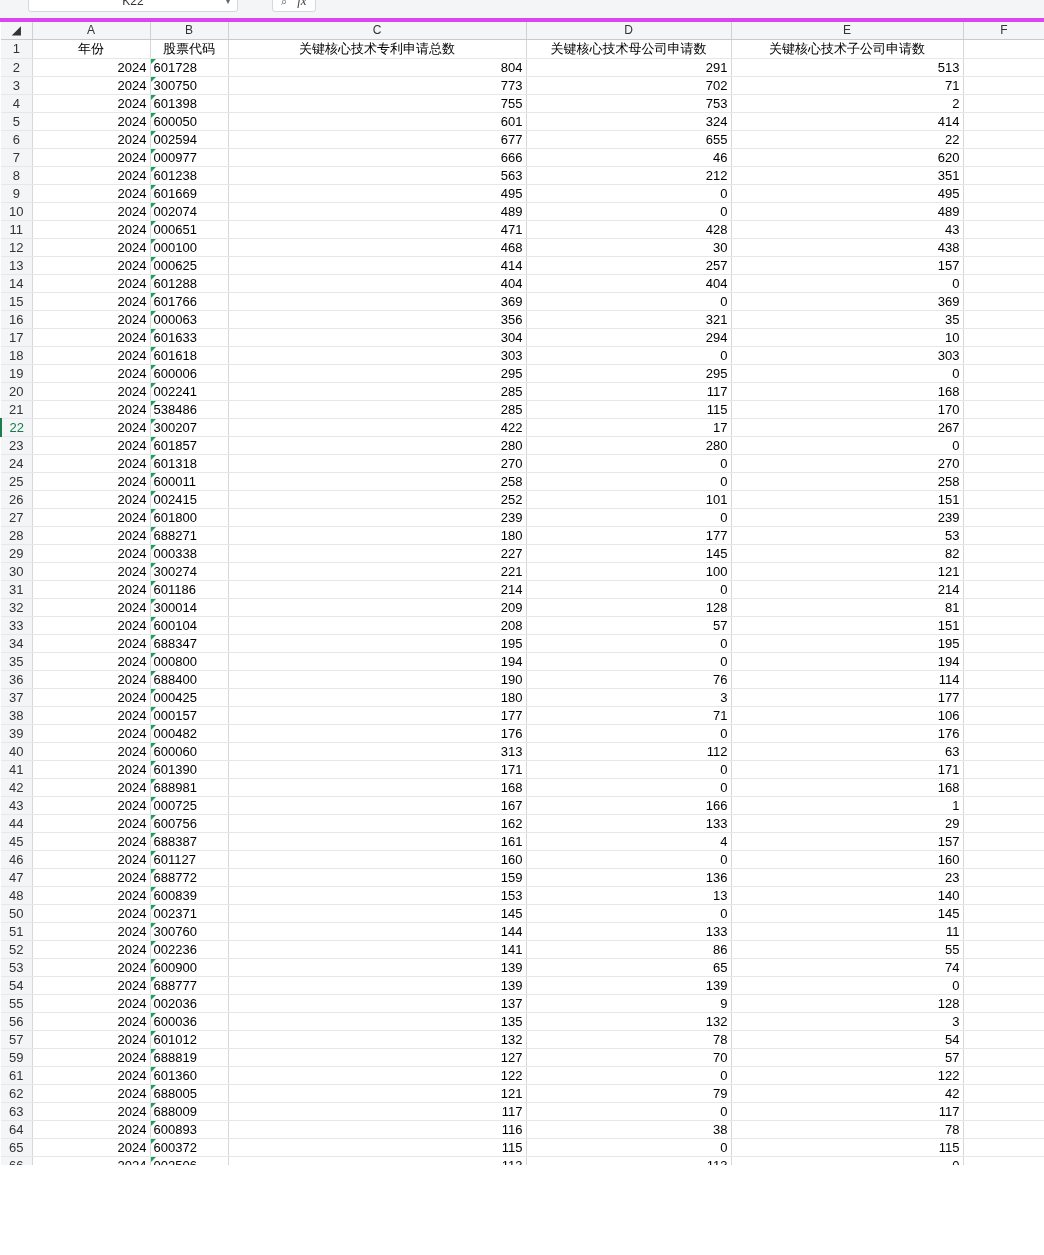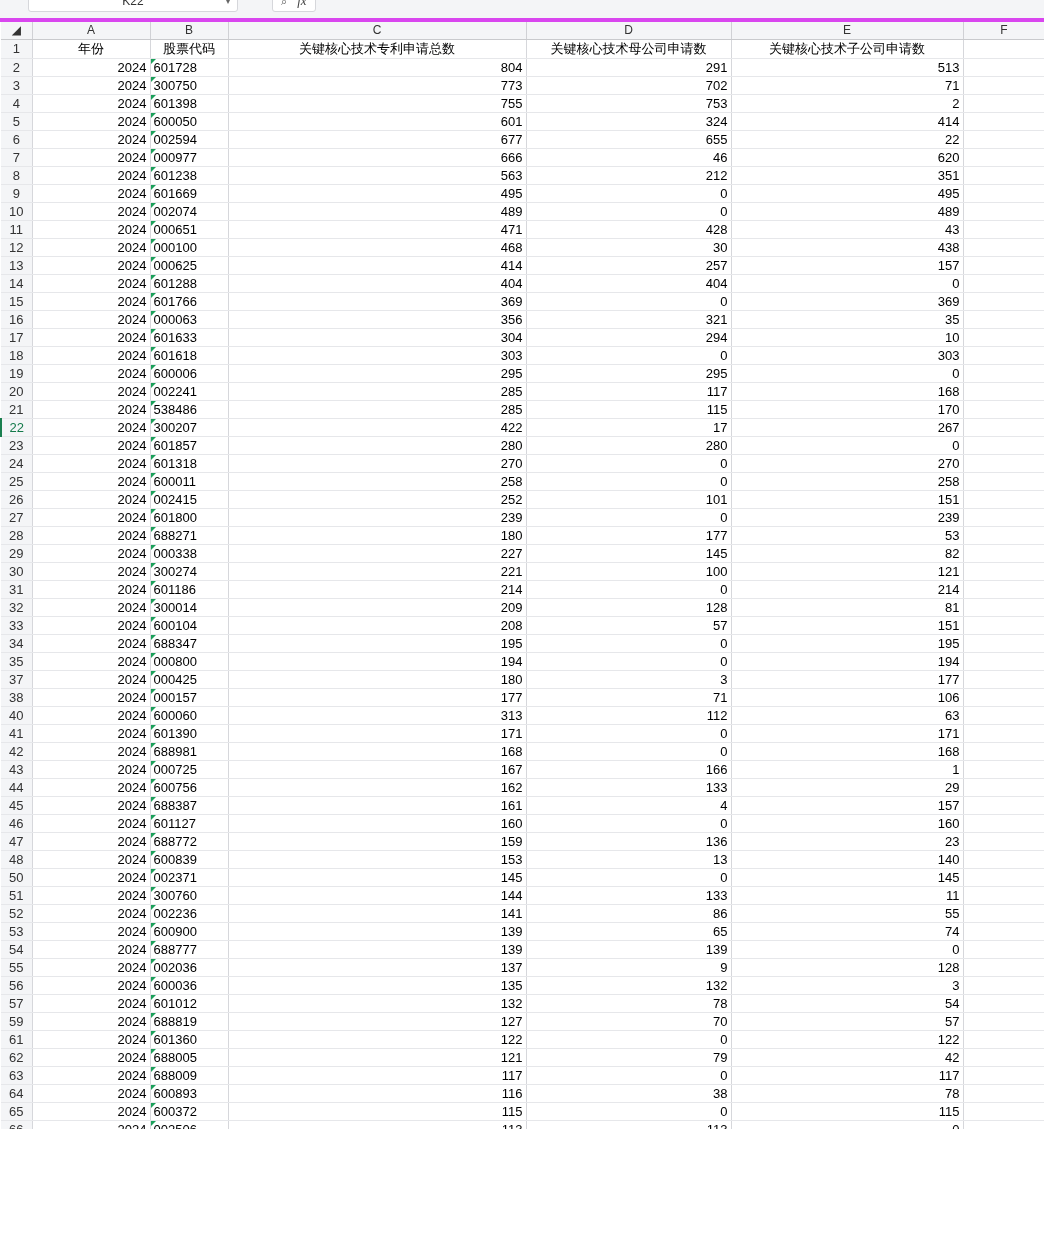--- a/index.html
+++ b/index.html
@@ -510,38 +510,56 @@
         <tr>
           <td class="rowhead">35</td>
           <td class="num">2024</td>
           <td class="code">000800</td>
           <td class="num">194</td>
           <td class="num">0</td>
           <td class="num">194</td>
           <td class="blank"></td>
         </tr>
         <tr>
+          <td class="rowhead">36</td>
+          <td class="num">2024</td>
+          <td class="code">688400</td>
+          <td class="num">190</td>
+          <td class="num">76</td>
+          <td class="num">114</td>
+          <td class="blank"></td>
+        </tr>
+        <tr>
           <td class="rowhead">37</td>
           <td class="num">2024</td>
           <td class="code">000425</td>
           <td class="num">180</td>
           <td class="num">3</td>
           <td class="num">177</td>
           <td class="blank"></td>
         </tr>
         <tr>
           <td class="rowhead">38</td>
           <td class="num">2024</td>
           <td class="code">000157</td>
           <td class="num">177</td>
           <td class="num">71</td>
           <td class="num">106</td>
           <td class="blank"></td>
         </tr>
         <tr>
+          <td class="rowhead">39</td>
+          <td class="num">2024</td>
+          <td class="code">000482</td>
+          <td class="num">176</td>
+          <td class="num">0</td>
+          <td class="num">176</td>
+          <td class="blank"></td>
+        </tr>
+        <tr>
           <td class="rowhead">40</td>
           <td class="num">2024</td>
           <td class="code">600060</td>
           <td class="num">313</td>
           <td class="num">112</td>
           <td class="num">63</td>
           <td class="blank"></td>
         </tr>
         <tr>
           <td class="rowhead">41</td>

